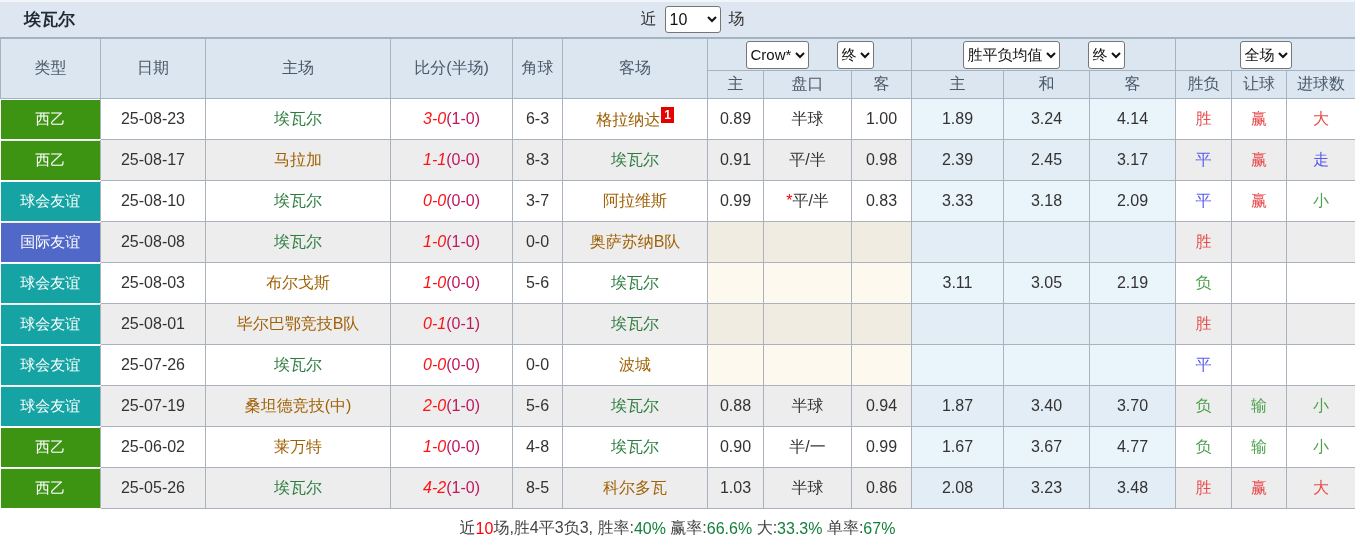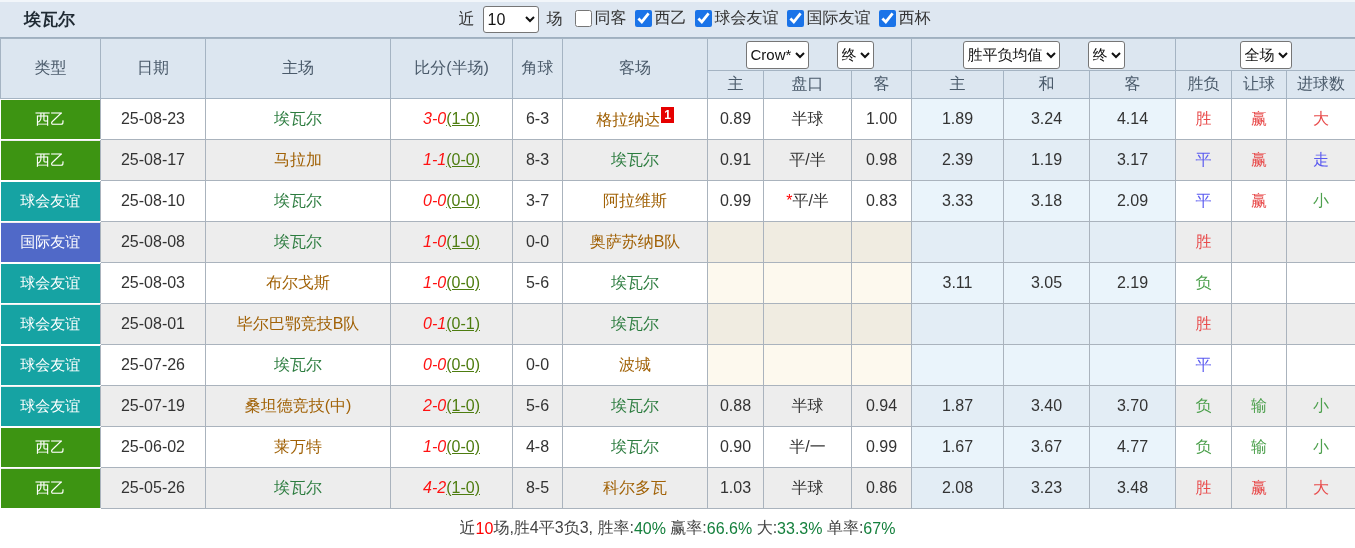--- a/index.html
+++ b/index.html
@@ -56,21 +56,21 @@
   tr.r-odd  td.ivory { background:#fdf9ee; }
   tr.r-even td.ivory { background:#f0ece1; }
   
   td.col-type { padding:0; border-top:1px solid #fff; border-bottom:1px solid #fff; border-left:none; }
   .badge {
     width:100%; height:39px; display:flex; align-items:center; justify-content:center;
     color:#fff; font-size:15px;
   }
   
   .score { color:#ff1111;font-style:italic; }
-  .half { color:#4d7c0f;text-decoration:underline; }
+  .half { color:#be185d; }
   
   .team { color:#a16207; }
   .team.self { color:#2c7c3f; }
   .note-badge {
     display:inline-block; background:#e60000; color:#fff; font-weight:bold;
     font-size:12px; line-height:16px; padding:0 3px; margin-left:1px;
     vertical-align:6px;
   }
   .star { color:#ff0000; }
   
@@ -91,36 +91,20 @@
 <body>
 
 <div class="topbar">
   <div class="title">埃瓦尔</div>
   <div class="controls">
     <span class="lbl">近</span>
     <select>
       <option>10</option>
     </select>
     <span class="lbl">场</span>
-    <span id="filter-boxes"><label class="chk">
-          <input type="checkbox" style="">
-          <span>同客</span>
-        </label><label class="chk">
-          <input type="checkbox" checked="" style="">
-          <span>西乙</span>
-        </label><label class="chk">
-          <input type="checkbox" checked="" style="">
-          <span>球会友谊</span>
-        </label><label class="chk">
-          <input type="checkbox" checked="" style="">
-          <span>国际友谊</span>
-        </label><label class="chk">
-          <input type="checkbox" checked="" style="">
-          <span>西杯</span>
-        </label></span>
   </div>
 </div>
 
 <table>
   <colgroup>
     <col style="width:100px">
       <col style="width:105px">
       <col style="width:185px">
     <col style="width:122px">
       <col style="width:50px">
@@ -199,21 +183,21 @@
         </td>
         <td>25-08-17</td>
         <td><span class="team">马拉加</span></td>
         <td><span class="score">1-1</span><span class="half">(0-0)</span></td>
         <td>8-3</td>
         <td><span class="team self">埃瓦尔</span></td>
         <td class="asian">0.91</td>
         <td class="asian">平/半</td>
         <td class="asian">0.98</td>
         <td class="avg">2.39</td>
-        <td class="avg">1.19</td>
+        <td class="avg">2.45</td>
         <td class="avg">3.17</td>
         <td><span class="c-blue">平</span></td>
         <td><span class="c-red">赢</span></td>
         <td><span class="c-blue">走</span></td>
       </tr>
       <tr class="r-odd">
         <td class="col-type">
           <div class="badge" style="background: rgb(22, 163, 163);">球会友谊</div>
         </td>
         <td>25-08-10</td>

